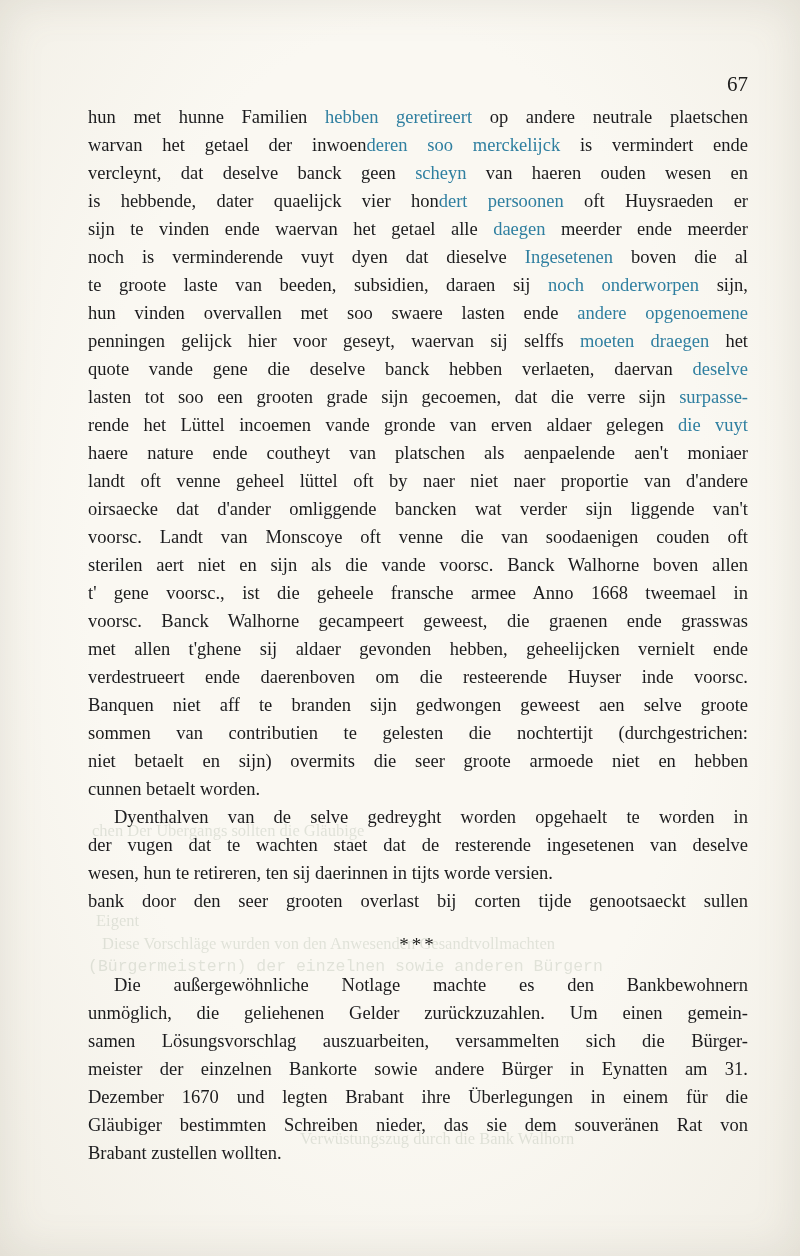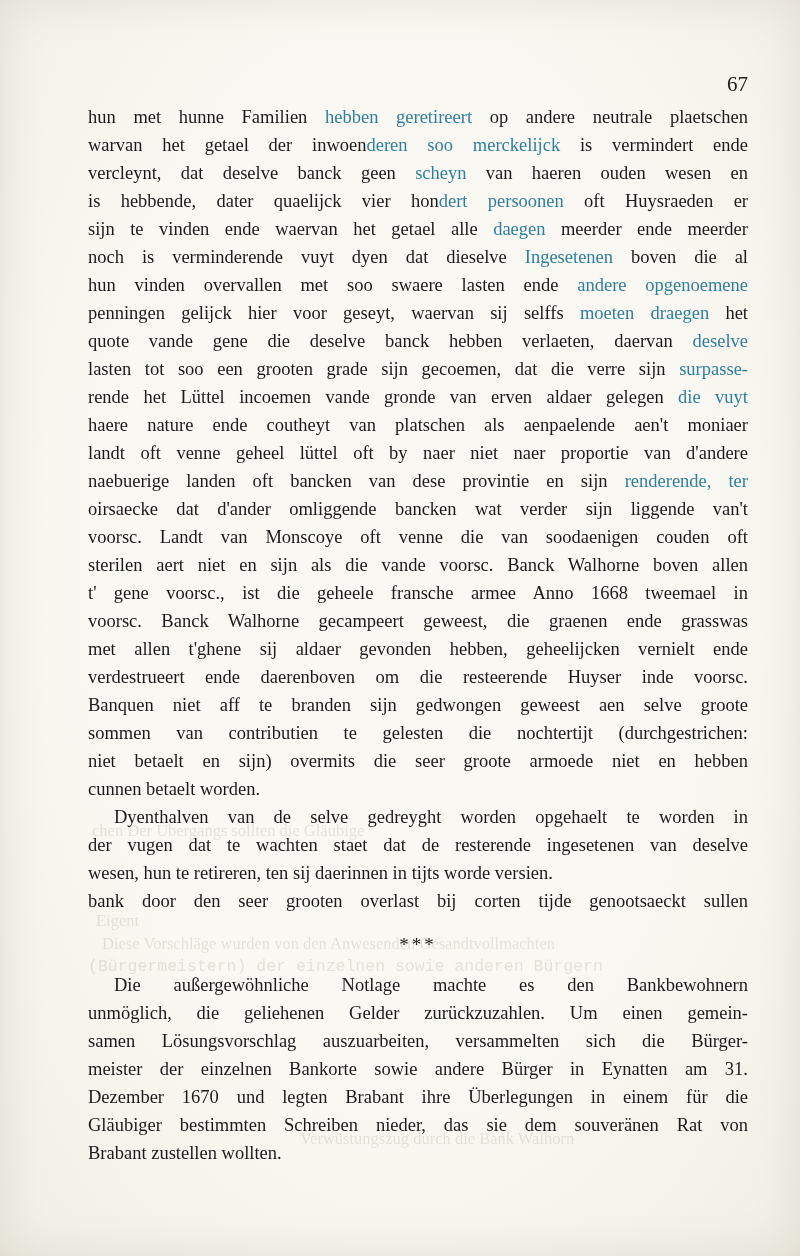--- a/index.html
+++ b/index.html
@@ -67,28 +67,28 @@
     <div class="page-number">67</div>
 
     <div>
         <div class="para">
           <div class="line"><span>hun met hunne Familien </span><span class="tint">hebben geretireert</span><span> op andere neutrale plaetschen</span></div>
           <div class="line"><span>warvan het getael der inwoen</span><span class="tint">deren soo merckelijck</span><span> is vermindert ende</span></div>
           <div class="line"><span>vercleynt, dat deselve banck geen </span><span class="tint">scheyn</span><span> van haeren ouden wesen en</span></div>
           <div class="line"><span>is hebbende, dater quaelijck vier hon</span><span class="tint">dert persoonen</span><span> oft Huysraeden er</span></div>
           <div class="line"><span>sijn te vinden ende waervan het getael alle </span><span class="tint">daegen</span><span> meerder ende meerder</span></div>
           <div class="line"><span>noch is verminderende vuyt dyen dat dieselve </span><span class="tint">Ingesetenen</span><span> boven die al</span></div>
+          <div class="line"><span>te groote laste van beeden, subsidien, daraen sij </span><span class="tint">noch onderworpen</span><span> sijn,</span></div>
           <div class="line"><span>hun vinden overvallen met soo swaere lasten ende </span><span class="tint">andere opgenoemene</span></div>
           <div class="line"><span>penningen gelijck hier voor geseyt, waervan sij selffs </span><span class="tint">moeten draegen</span><span> het</span></div>
           <div class="line"><span>quote vande gene die deselve banck hebben verlaeten, daervan </span><span class="tint">deselve</span></div>
           <div class="line"><span>lasten tot soo een grooten grade sijn gecoemen, dat die verre sijn </span><span class="tint">surpasse-</span></div>
           <div class="line"><span>rende het Lüttel incoemen vande gronde van erven aldaer gelegen </span><span class="tint">die vuyt</span></div>
           <div class="line"><span>haere nature ende coutheyt van platschen als aenpaelende aen't moniaer</span></div>
           <div class="line"><span>landt oft venne geheel lüttel oft by naer niet naer proportie van d'andere</span></div>
-          <div class="line"><span>naebuerige landen oft bancken van dese provintie en sijn </span><span class="tint">renderende, ter</span></div>
           <div class="line"><span>oirsaecke dat d'ander omliggende bancken wat verder sijn liggende van't</span></div>
           <div class="line"><span>voorsc. Landt van Monscoye oft venne die van soodaenigen couden oft</span></div>
           <div class="line"><span>sterilen aert niet en sijn als die vande voorsc. Banck Walhorne boven allen</span></div>
           <div class="line"><span>t' gene voorsc., ist die geheele fransche armee Anno 1668 tweemael in</span></div>
           <div class="line"><span>voorsc. Banck Walhorne gecampeert geweest, die graenen ende grasswas</span></div>
           <div class="line"><span>met allen t'ghene sij aldaer gevonden hebben, geheelijcken vernielt ende</span></div>
           <div class="line"><span>verdestrueert ende daerenboven om die resteerende Huyser inde voorsc.</span></div>
           <div class="line"><span>Banquen niet aff te branden sijn gedwongen geweest aen selve groote</span></div>
           <div class="line"><span>sommen van contributien te gelesten die nochtertijt (durchgestrichen:</span></div>
           <div class="line"><span>niet betaelt en sijn) overmits die seer groote armoede niet en hebben</span></div>

